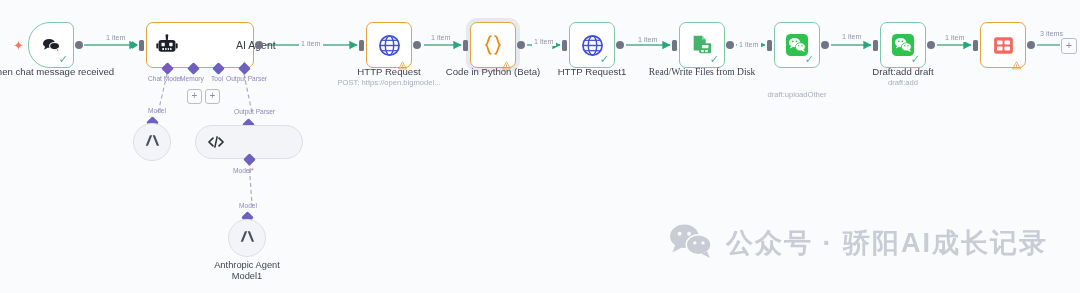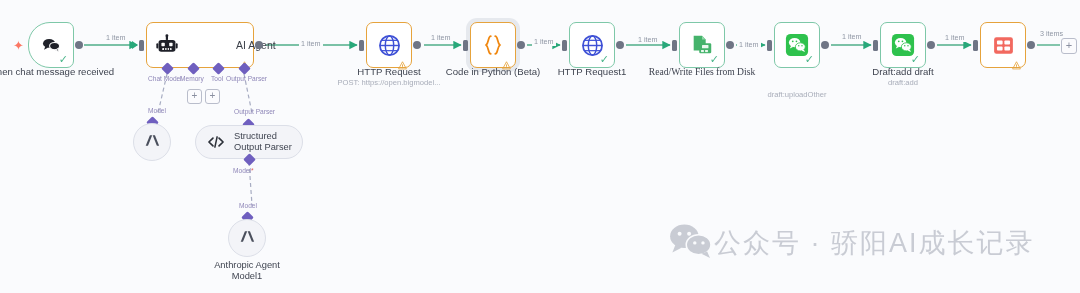--- a/index.html
+++ b/index.html
@@ -180,22 +180,24 @@
   #watermark {
     position: absolute;
     left: 668px; top: 222px;
     display: flex; align-items: center;
     color: #c9ccd4;
     pointer-events: none;
   }
   #watermark .wm-text {
     font-size: 27px;
     letter-spacing: 2px;
+    margin-left: 12px;
     color: #c9ccd4;
     white-space: nowrap;
+    font-weight: bold;
   }
 </style>
 </head>
 <body>
 
 <div id="canvas">
 
   <svg id="edges" viewBox="0 0 1080 293">
     <defs>
       <marker id="ah" markerWidth="7" markerHeight="7" refX="5.5" refY="3" orient="auto">
@@ -443,21 +445,20 @@
 
   <div class="diamond" style="left:244px; top:120px;"></div>
   <div class="subnode pill" style="left:195px; top:125px;">
     <span class="ico" style="width:18px;height:18px;">
       <svg viewBox="0 0 26 26" width="18" height="18">
         <path d="M8.6,7.4 L2.8,13 L8.6,18.6" fill="none" stroke="#2c3038" stroke-width="2.4" stroke-linecap="round" stroke-linejoin="round"></path>
         <path d="M17.4,7.4 L23.2,13 L17.4,18.6" fill="none" stroke="#2c3038" stroke-width="2.4" stroke-linecap="round" stroke-linejoin="round"></path>
         <line x1="14.6" y1="5.6" x2="11.4" y2="20.4" stroke="#2c3038" stroke-width="2.2" stroke-linecap="round"></line>
       </svg>
     </span>
-    <span class="subtitle">Structured Output Parser</span>
   </div>
   <div class="diamond" style="left:245px; top:155px;"></div>
   <div class="conn-label" style="left:233px; top:167px;">
     <span>Model</span><span class="req">*</span>
   </div>
 
   <div class="conn-label" style="left:239px; top:202px;">Model</div>
   <div class="diamond" style="left:243px; top:213px;"></div>
   <div class="subnode circle" style="left:228px; top:219px;">
     <span class="ico">

